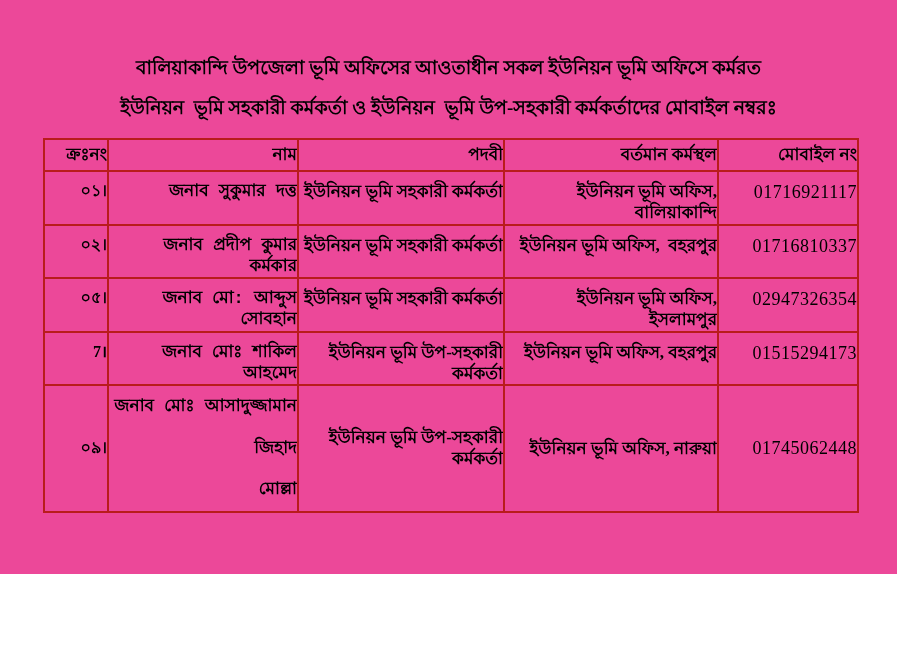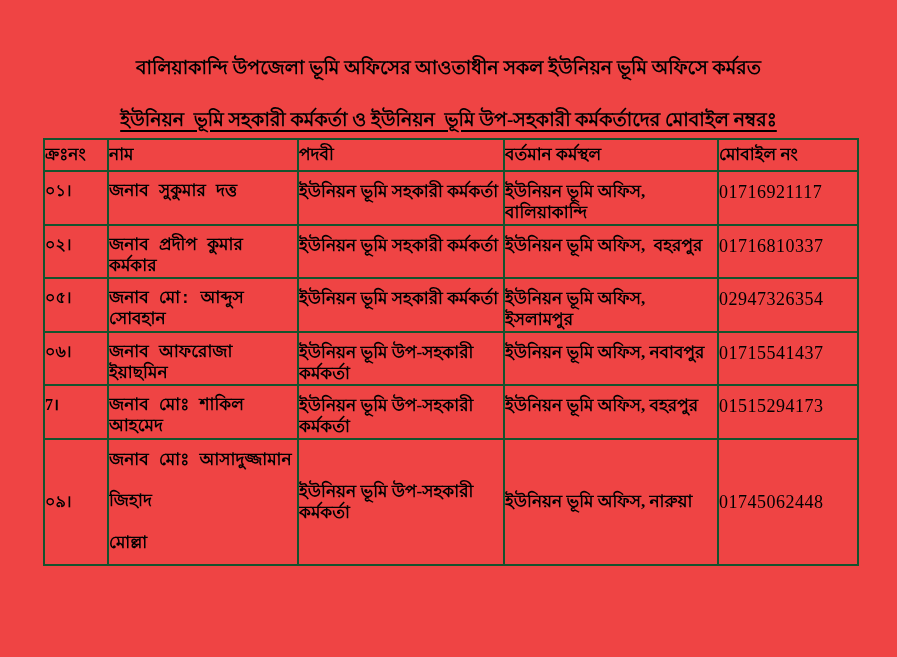--- a/index.html
+++ b/index.html
@@ -3,22 +3,22 @@
 <meta charset="utf-8">
 <style>
   html, body {
     margin: 0;
     padding: 0;
     background: #ffffff;
   }
   .page {
     position: relative;
     width: 897px;
-    height: 657px;
-    background: #ef4444;
+    height: 574px;
+    background: #ec4899;
     overflow: hidden;
     font-family: "Liberation Serif", "DejaVu Serif", serif;
     color: #000000;
   }
   .title-line1 {
     position: absolute;
     top: 53px;
     left: 0;
     width: 100%;
     text-align: center;
@@ -28,37 +28,35 @@
   }
   .title-line2 {
     position: absolute;
     top: 93px;
     left: 0;
     width: 100%;
     text-align: center;
     font-size: 19px;
     font-weight: bold;
     white-space: pre;
-    text-decoration: underline;
     text-decoration-thickness: 2px;
     text-underline-offset: 4px;
-    margin-top: 12px;
   }
   table.roster {
     position: absolute;
     left: 43px;
     top: 138px;
     width: 814px;
     border-collapse: collapse;
     table-layout: fixed;
   }
   .roster th, .roster td {
-    border: 2px solid #14532d;
+    border: 2px solid #b91c1c;
     padding: 0;
-    text-align: left;
+    text-align: right;
     overflow: hidden;
   }
   .roster th {
     height: 30px;
     vertical-align: middle;
     font-size: 17px;
     font-weight: bold;
   }
   .roster td {
     vertical-align: top;
@@ -125,27 +123,20 @@
         <td class="cell-mobile">01716810337</td>
       </tr>
       <tr class="row-normal">
         <td class="cell-serial">০৫।</td>
         <td class="cell-name">জনাব মো: আব্দুস সোবহান</td>
         <td class="cell-designation">ইউনিয়ন ভূমি সহকারী কর্মকর্তা</td>
         <td class="cell-work">ইউনিয়ন ভূমি অফিস, ইসলামপুর</td>
         <td class="cell-mobile">02947326354</td>
       </tr>
       <tr class="row-normal">
-        <td class="cell-serial">০৬।</td>
-        <td class="cell-name">জনাব আফরোজা ইয়াছমিন</td>
-        <td class="cell-designation">ইউনিয়ন ভূমি উপ-সহকারী কর্মকর্তা</td>
-        <td class="cell-work">ইউনিয়ন ভূমি অফিস, নবাবপুর</td>
-        <td class="cell-mobile">01715541437</td>
-      </tr>
-      <tr class="row-normal">
         <td class="cell-serial">7।</td>
         <td class="cell-name">জনাব মোঃ শাকিল আহমেদ</td>
         <td class="cell-designation">ইউনিয়ন ভূমি উপ-সহকারী কর্মকর্তা</td>
         <td class="cell-work">ইউনিয়ন ভূমি অফিস, বহরপুর</td>
         <td class="cell-mobile">01515294173</td>
       </tr>
       <tr class="row-tall">
         <td class="cell-serial">০৯।</td>
         <td class="cell-name">জনাব মোঃ আসাদুজ্জামান জিহাদ
 মোল্লা</td>

